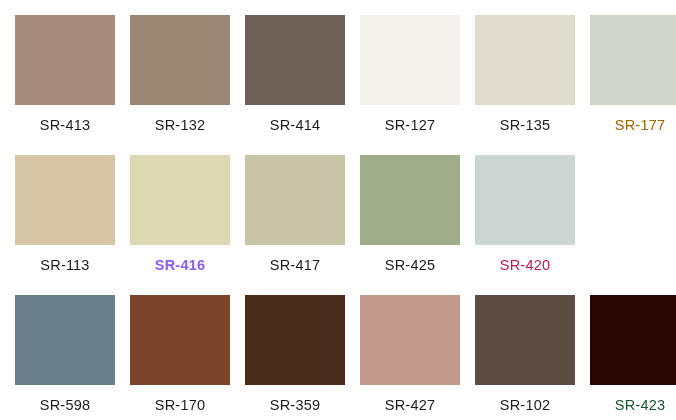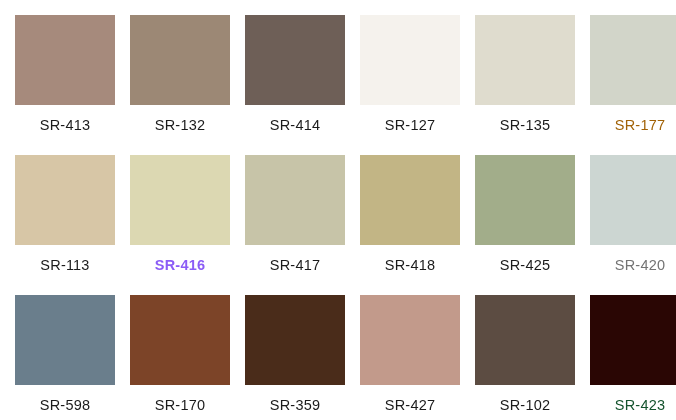--- a/index.html
+++ b/index.html
@@ -93,30 +93,26 @@
     </div>
     <div class="swatch-cell">
       <span class="swatch-chip" style="background:#dcd8b2"></span>
       <span class="swatch-label" style="color: #8b5cf6; font-weight: bold;">SR-416</span>
     </div>
     <div class="swatch-cell">
       <span class="swatch-chip" style="background:#c7c4a8"></span>
       <span class="swatch-label" style="color: rgb(27, 27, 27);">SR-417</span>
     </div>
     <div class="swatch-cell">
-      <span class="swatch-chip" style="background:#c2b585"></span>
-      <span class="swatch-label" style="color: rgb(27, 27, 27);">SR-418</span>
-    </div>
-    <div class="swatch-cell">
       <span class="swatch-chip" style="background:#a2ad8a"></span>
       <span class="swatch-label" style="color: rgb(27, 27, 27);">SR-425</span>
     </div>
     <div class="swatch-cell">
       <span class="swatch-chip" style="background:#ccd6d2"></span>
-      <span class="swatch-label" style="color: #737373;">SR-420</span>
+      <span class="swatch-label" style="color: #be185d;">SR-420</span>
     </div>
   </div>
 
   <div class="swatch-row">
     <div class="swatch-cell">
       <span class="swatch-chip" style="background:#6a7e8c"></span>
       <span class="swatch-label" style="color: rgb(27, 27, 27);">SR-598</span>
     </div>
     <div class="swatch-cell">
       <span class="swatch-chip" style="background:#7c4428"></span>

